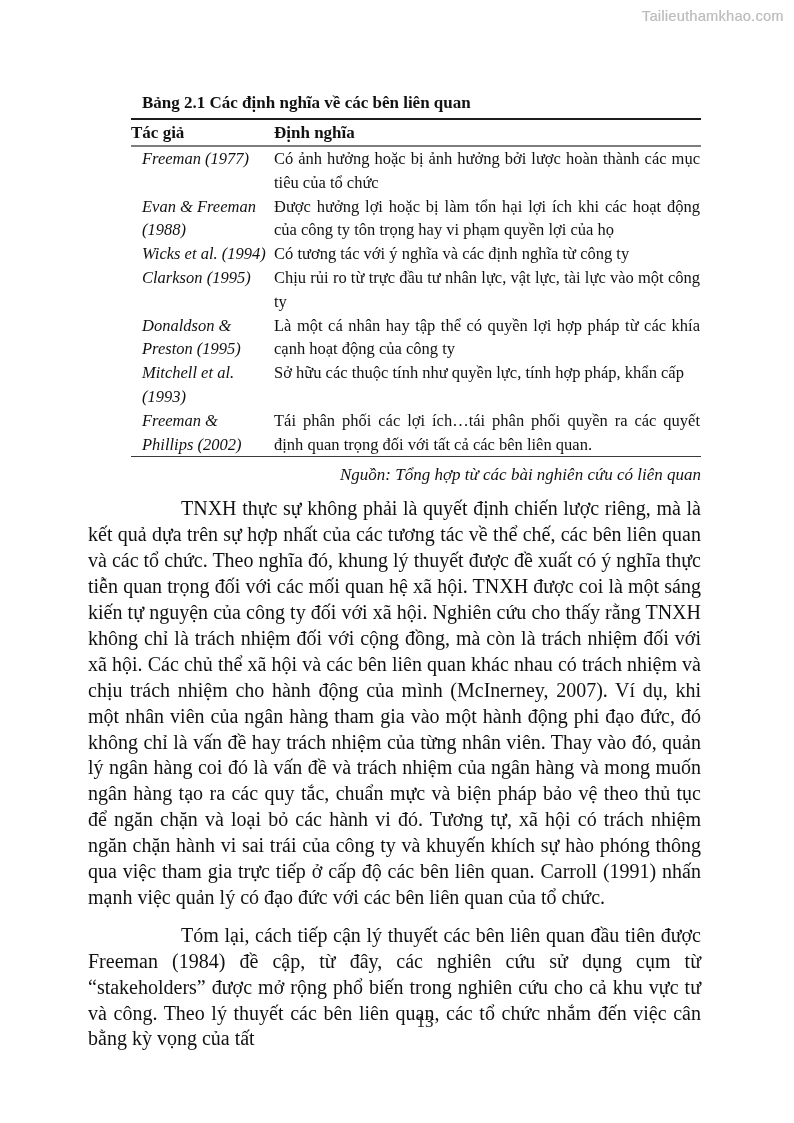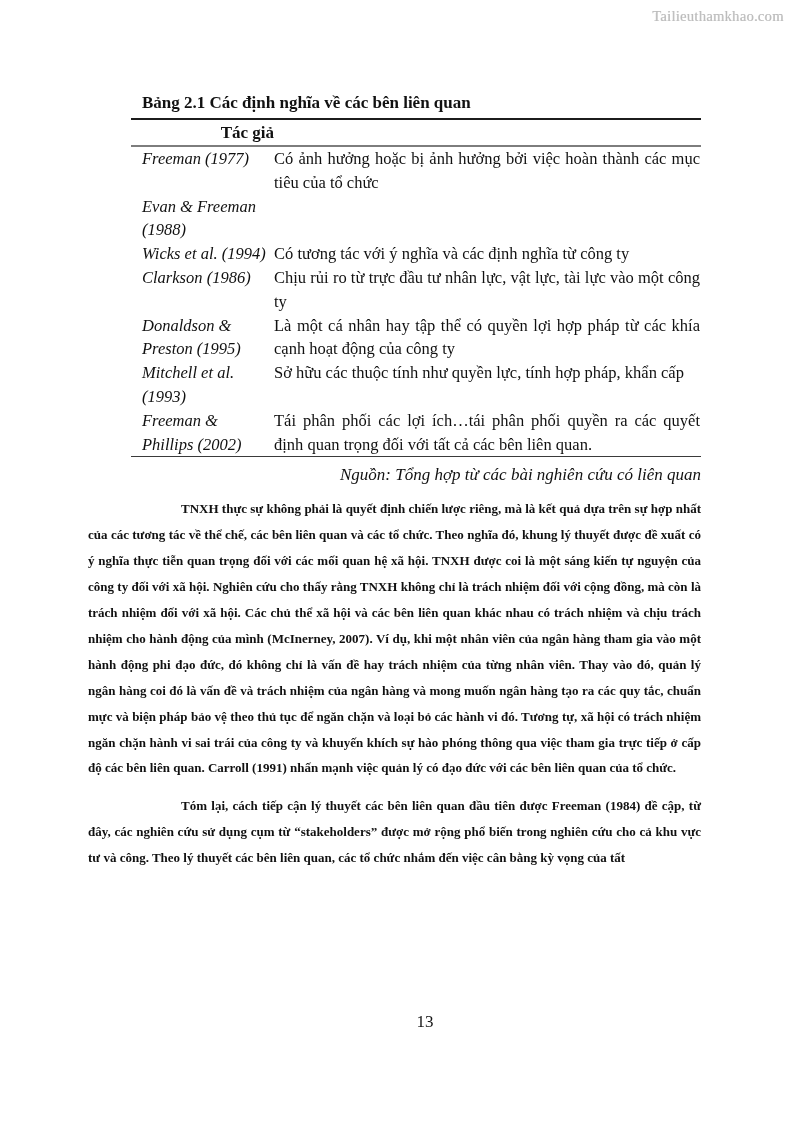--- a/index.html
+++ b/index.html
@@ -10,21 +10,21 @@
     margin: 0 auto;
     background: #ffffff;
     font-family: "Liberation Serif", "DejaVu Serif", serif;
     color: #111111;
     overflow: hidden;
   }
   .watermark {
     position: absolute;
     top: 8px;
     right: 10px;
-    font-family: Liberation Serif, serif;
+    font-family: Liberation Sans, sans-serif;
     font-size: 14.5px;
     color: #bcbcbc;
     text-shadow: 1px 1px 0 #ffffff, -0.5px -0.5px 0 #d6d6d6;
     letter-spacing: 0.3px;
   }
   .content {
     position: absolute;
     left: 88px;
     top: 93px;
     width: 613px;
@@ -45,21 +45,21 @@
     box-sizing: border-box;
   }
   .thead {
     display: grid;
     grid-template-columns: 143px 1fr;
     border-bottom: 2.5px solid #7d7d7d;
   }
   .th {
     font-weight: bold;
     font-size: 17px;
-    text-align: right;
+    text-align: left;
     padding: 3px 0 2px 0;
   }
   .trow {
     display: grid;
     grid-template-columns: 143px 1fr;
   }
   .trow:first-of-type .td { padding-top: 3px; }
   .td {
     font-size: 16.5px;
     line-height: 23.8px;
@@ -76,25 +76,24 @@
   .source {
     font-style: italic;
     text-align: right;
     font-size: 17px;
     line-height: 24px;
     margin-top: 6px;
     margin-bottom: 9px;
   }
   .body-par {
     margin: 0;
-    font-size: 13px;
+    font-size: 20px;
     line-height: 25.9px;
     text-align: justify;
     text-indent: 93px;
-    font-weight: bold;
   }
   .body-par + .body-par { margin-top: 12px; }
   .page-number {
     position: absolute;
     top: 1012px;
     left: 0;
     width: 100%;
     padding-left: 56px;
     box-sizing: border-box;
     text-align: center;
@@ -109,34 +108,36 @@
 
   <div class="watermark">Tailieuthamkhao.com</div>
 
   <div class="content">
 
     <div class="table-caption">Bảng 2.1 Các định nghĩa về các bên liên quan</div>
 
     <div class="stake-table">
       <div class="thead">
         <div class="th">Tác giả</div>
+        <div class="th">Định nghĩa</div>
       </div>
       <div class="trow">
           <div class="td author">Freeman (1977)</div>
-          <div class="td def">Có ảnh hưởng hoặc bị ảnh hưởng bởi việc hoàn thành các mục tiêu của tổ chức</div>
+          <div class="td def">Có ảnh hưởng hoặc bị ảnh hưởng bởi lược hoàn thành các mục tiêu của tổ chức</div>
         </div>
         <div class="trow">
           <div class="td author">Evan &amp; Freeman (1988)</div>
+          <div class="td def">Được hưởng lợi hoặc bị làm tổn hại lợi ích khi các hoạt động của công ty tôn trọng hay vi phạm quyền lợi của họ</div>
         </div>
         <div class="trow">
           <div class="td author">Wicks et al. (1994)</div>
           <div class="td def">Có tương tác với ý nghĩa và các định nghĩa từ công ty</div>
         </div>
         <div class="trow">
-          <div class="td author">Clarkson (1986)</div>
+          <div class="td author">Clarkson (1995)</div>
           <div class="td def">Chịu rủi ro từ trực đầu tư nhân lực, vật lực, tài lực vào một công ty</div>
         </div>
         <div class="trow">
           <div class="td author">Donaldson &amp; Preston (1995)</div>
           <div class="td def">Là một cá nhân hay tập thể có quyền lợi hợp pháp từ các khía cạnh hoạt động của công ty</div>
         </div>
         <div class="trow">
           <div class="td author">Mitchell et al. (1993)</div>
           <div class="td def">Sở hữu các thuộc tính như quyền lực, tính hợp pháp, khẩn cấp</div>
         </div>

